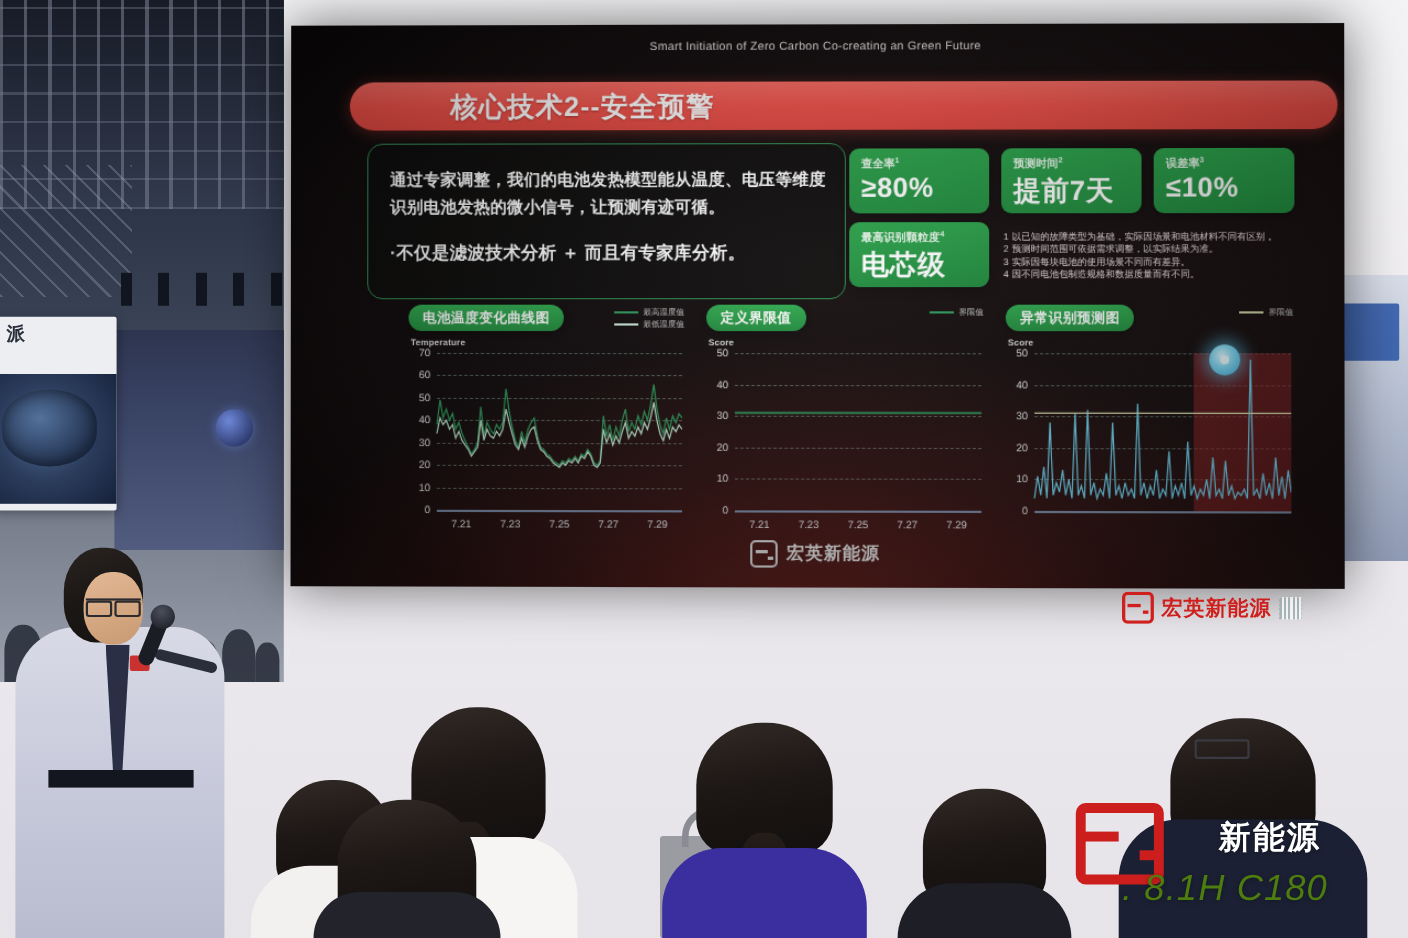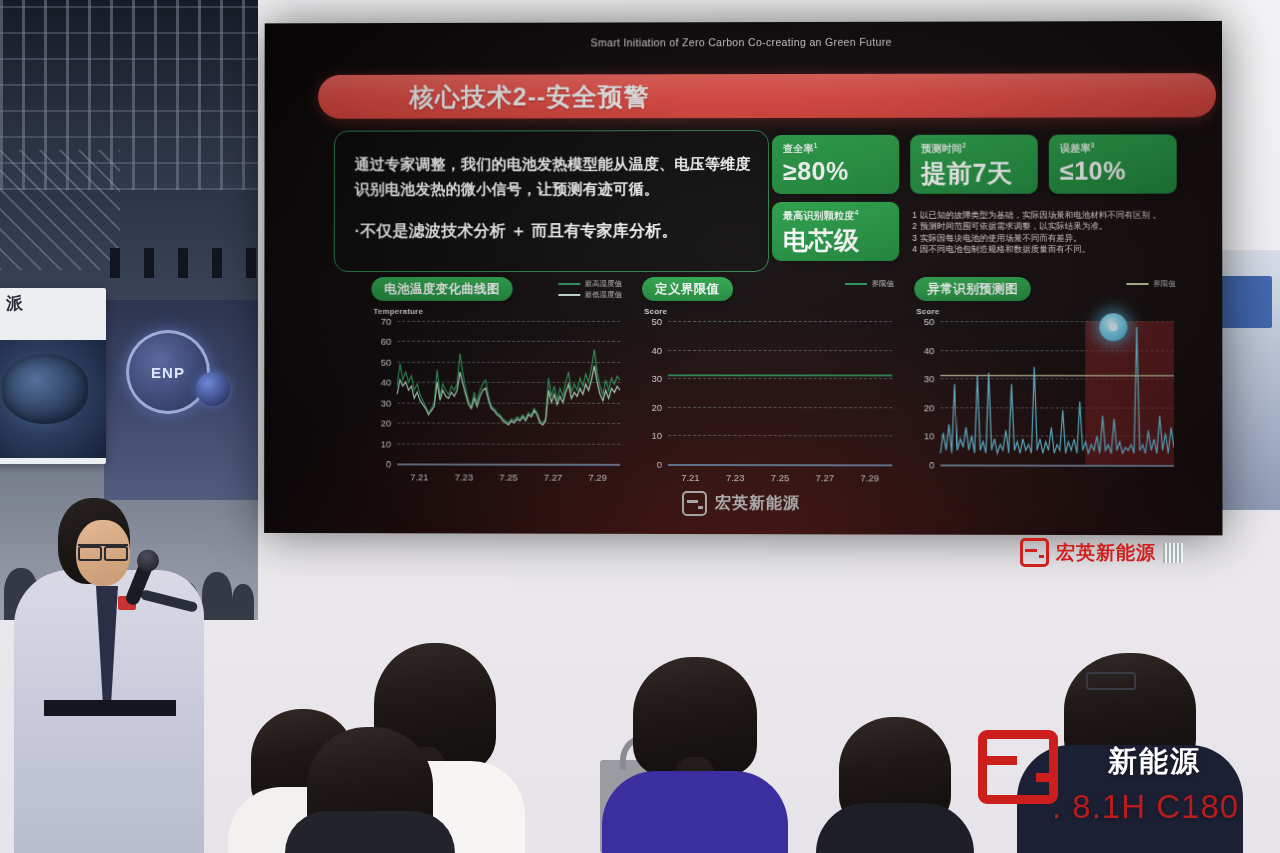--- a/index.html
+++ b/index.html
@@ -168,35 +168,34 @@
     repeating-linear-gradient(90deg,#9aa 0 2px,#fff 2px 4px),
     repeating-linear-gradient(0deg,#9aa 0 2px,#fff 2px 4px);opacity:.75;}
 
   .biglogo{position:absolute;left:978px;top:730px;width:62px;height:56px;
     border:9px solid #cc1f1d;border-radius:9px;}
   .biglogo:after{content:"";position:absolute;left:-1px;top:17px;width:31px;height:9px;background:#cc1f1d;}
   .biglogo:before{content:"";position:absolute;right:-1px;bottom:13px;width:14px;height:9px;background:#cc1f1d;}
 
   .sign-cn{position:absolute;left:1108px;top:742px;color:#fff;font-size:29px;font-weight:700;letter-spacing:2px;
     text-shadow:0 1px 5px rgba(0,0,0,.4);}
-  .sign-code{position:absolute;left:1052px;top:788px;color:#b91c1c;font-size:33px;letter-spacing:1px;
-    text-shadow:0 1px 5px rgba(0,0,0,.35);}
+  .sign-code{position:absolute;left:1020px;top:788px;color:#4d7c0f;font-size:33px;letter-spacing:1px;
+    text-shadow:0 1px 5px rgba(0,0,0,.35);font-style:italic;}
 </style>
 </head>
 <body>
 
 <div id="scene">
 
   <div class="bg-wall"></div>
   <div class="bg-left-hall"></div>
   <div class="hall-truss"></div>
   <div class="hall-truss2"></div>
   <div class="lights"></div>
   <div class="booth-big"></div>
-  <div class="enp-ring">ENP</div>
   <div class="enp-dot"></div>
   <div class="booth-panelA">
       <div class="pic"></div>
     </div>
   <div class="booth-logoA">派</div>
   <div class="bg-right-hall"></div>
   <div class="right-banner"></div>
   <div class="crowd" id="crowd">
       <i style="left: 4px; width: 34px; height: 52px;"></i>
       <i style="left: 40px; width: 28px; height: 44px;"></i>

